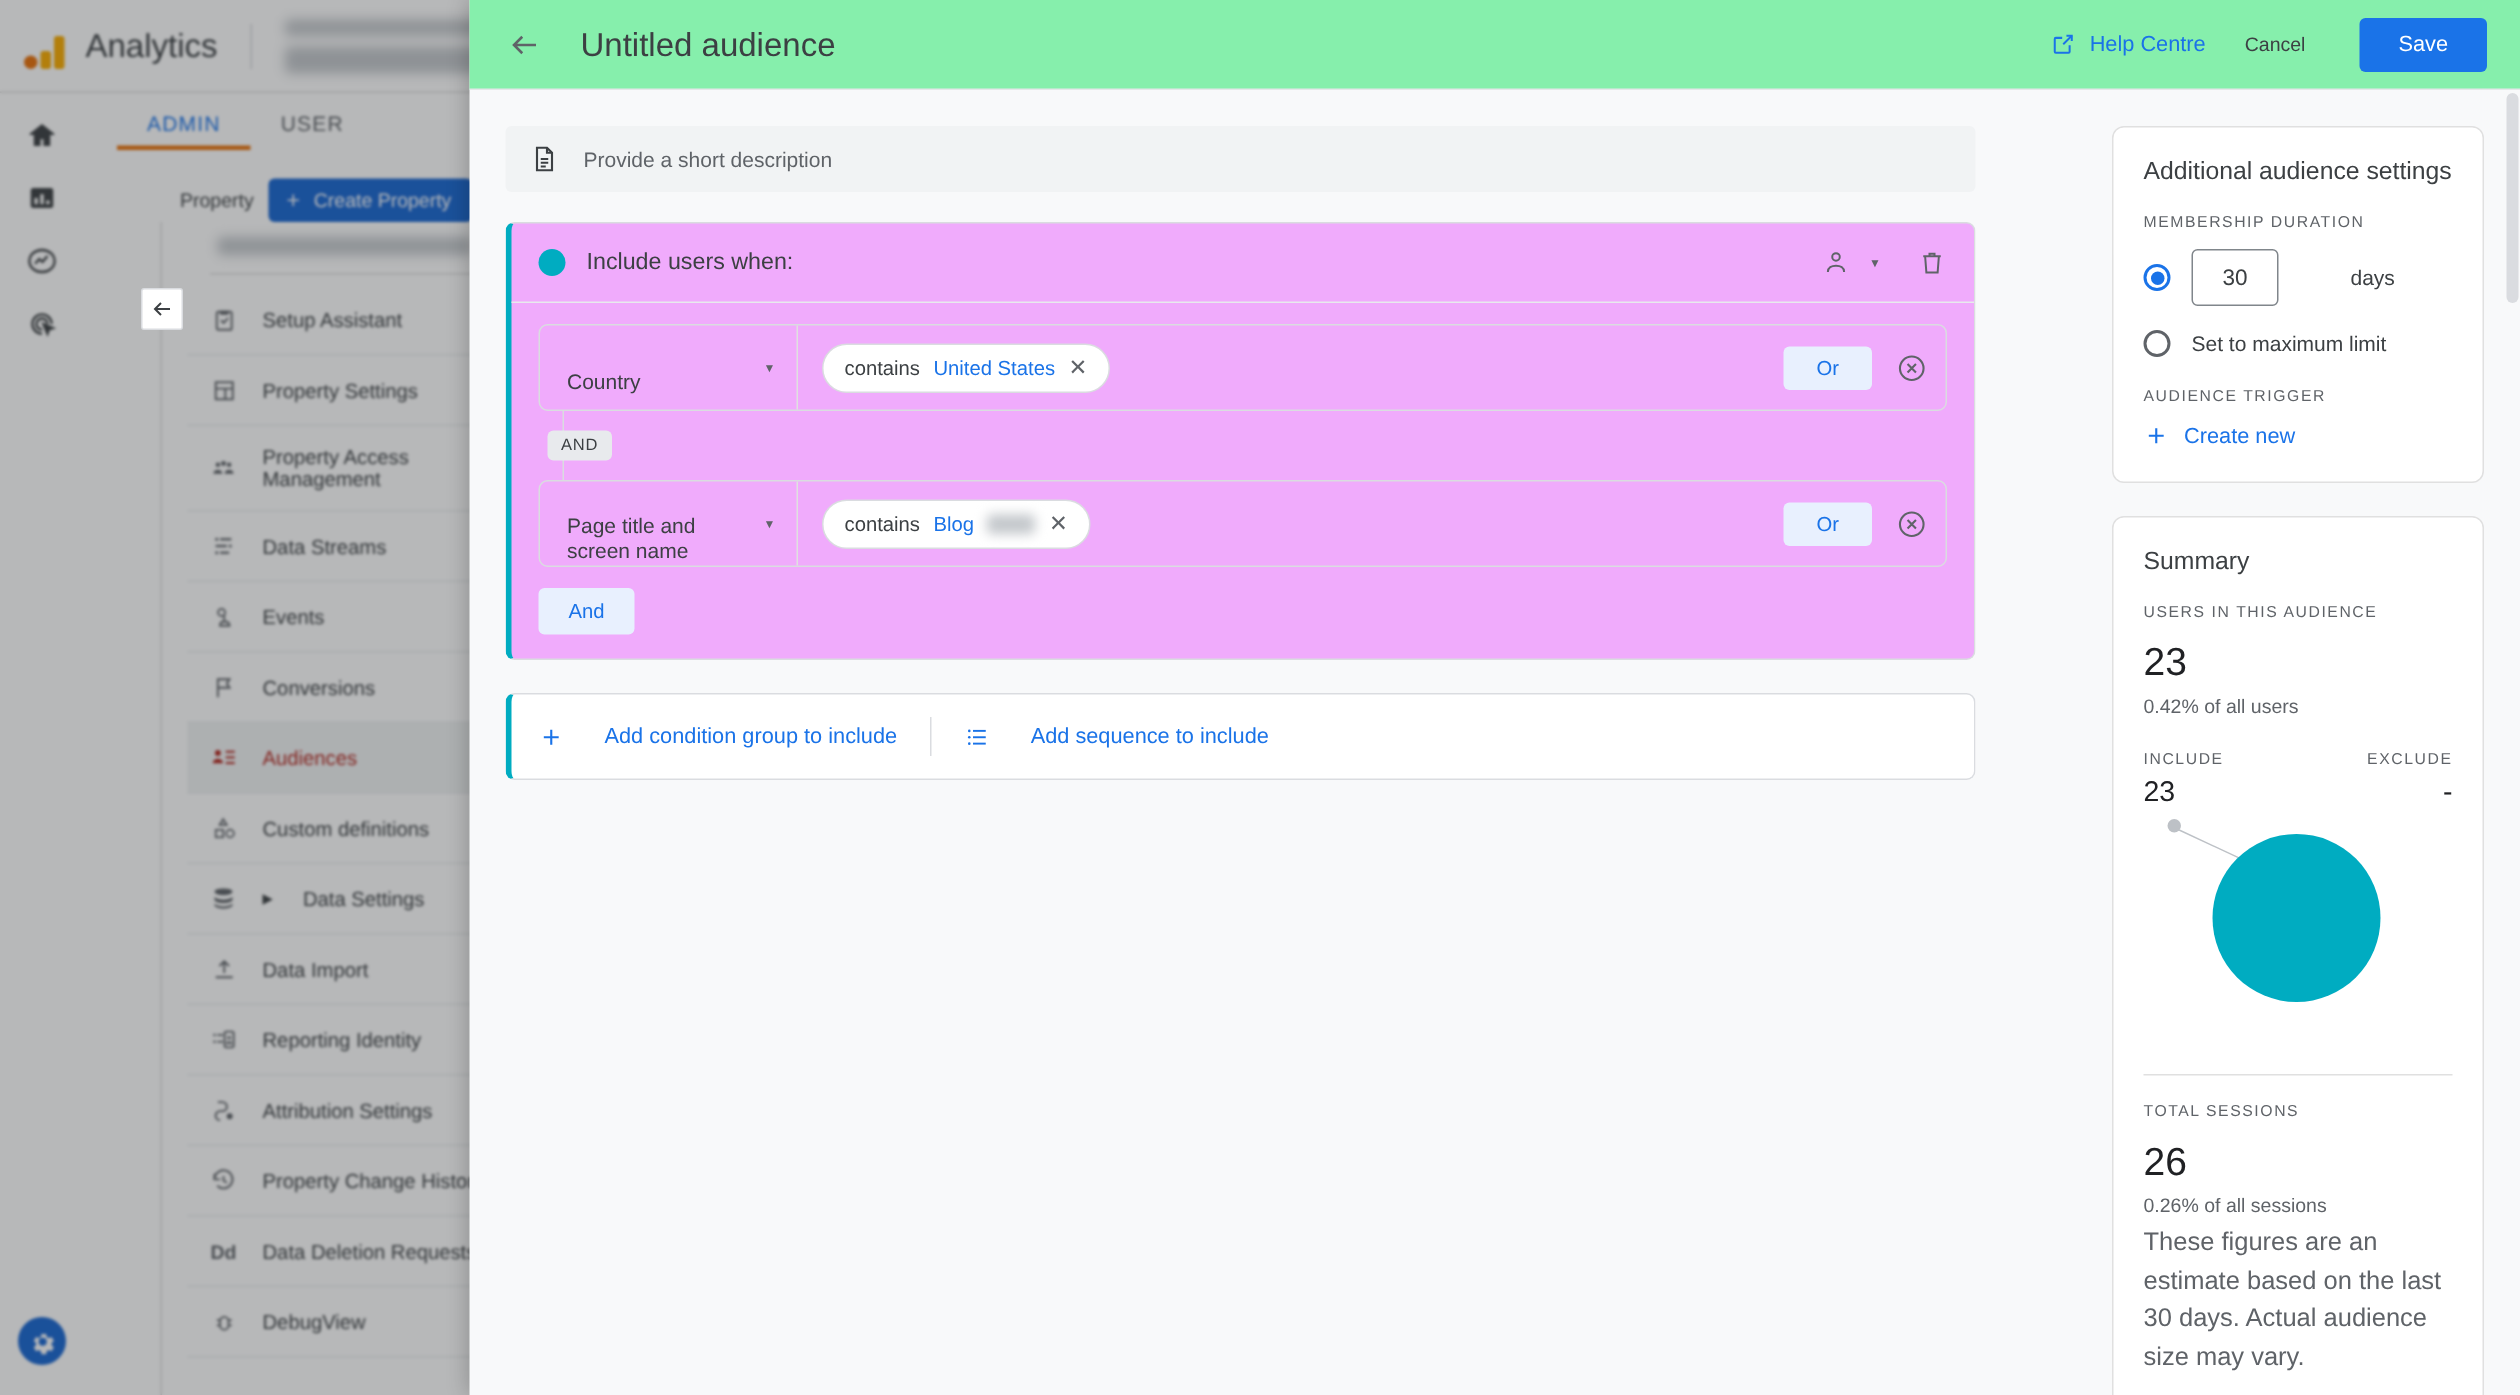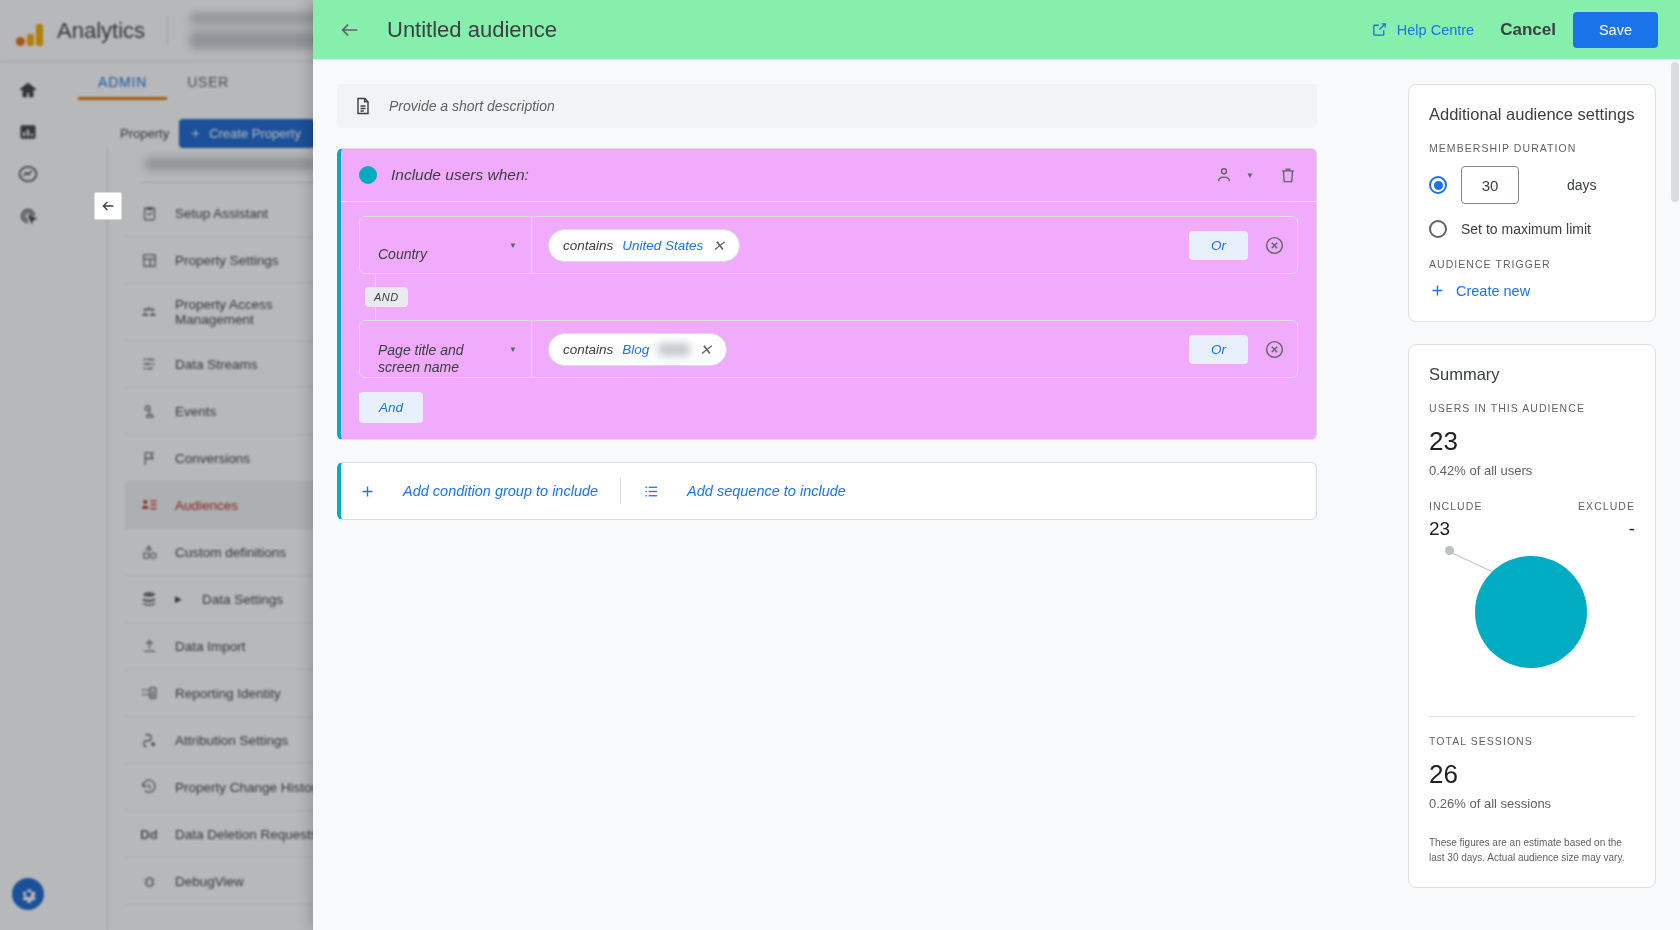--- a/index.html
+++ b/index.html
@@ -103,28 +103,28 @@
   #modal-header {
     height: 60px; min-height: 60px; background: #86efac; border-bottom: 1px solid #e5e7e9;
     display: flex; align-items: center; padding: 0 22px 0 24px;
   }
   #back-arrow { width: 26px; height: 26px; color: #5f6368; display: flex; align-items: center; justify-content: center; }
   #modal-title { font-size: 22px; color: #3c4043; margin-left: 24px; font-weight: 400; }
   #header-spacer { flex: 1; }
   #help-centre {
     display: flex; align-items: center; gap: 9px; color: #1a73e8; font-size: 14.5px; margin-right: 26px;
   }
-  #cancel-btn { color: #3c4043; font-size: 17px; margin-right: 17px; font-weight: bold; }
+  #cancel-btn { color: #3c4043; font-size: 13px; margin-right: 36px; }
   #save-btn {
     background: #1a73e8; color: #fff; font-size: 14.5px; border-radius: 4px;
     padding: 10px 26px; border: none;
   }
 
   #modal-body { flex: 1; display: flex; overflow: hidden; }
-  #left-col { flex: 1; padding: 24px 0 0 24px; overflow: hidden; font-style: italic; }
+  #left-col { flex: 1; padding: 24px 0 0 24px; overflow: hidden; }
   #right-col { width: 292px; min-width: 292px; padding: 24px 24px 0 20px; }
 
   
   #desc-bar {
     background: #f1f3f4; border-radius: 4px; height: 44px;
     display: flex; align-items: center; padding: 0 16px; gap: 16px; margin-bottom: 20px;
     max-width: 980px;
   }
   #desc-placeholder { color: #5f6368; font-size: 14px; }
 
@@ -227,21 +227,21 @@
   #venn-circle {
     position: absolute; left: 46px; top: 12px; width: 112px; height: 112px;
     border-radius: 50%; background: #00acc1;
   }
   #venn-dot { position: absolute; left: 16px; top: 2px; width: 9px; height: 9px; border-radius: 50%; background: #bdc1c6; }
   #venn-line {
     position: absolute; left: 22px; top: 8px; width: 66px; height: 1px; background: #bdc1c6;
     transform-origin: left center; transform: rotate(25deg);
   }
   .side-hr { height: 1px; background: #e0e0e0; margin: 14px 0 18px; }
-  .fine-print { font-size: 10px; color: #5f6368; line-height: 1.5; margin-top: 24px; }
+  .fine-print { font-size: 17px; color: #5f6368; line-height: 1.5; margin-top: 4px; }
   #scrollbar {
     position: absolute; right: 1px; top: 62px; width: 8px; height: 140px;
     background: #dadce0; border-radius: 4px;
   }
 </style>
 </head>
 <body>
 
 <div id="bg-app">
 

